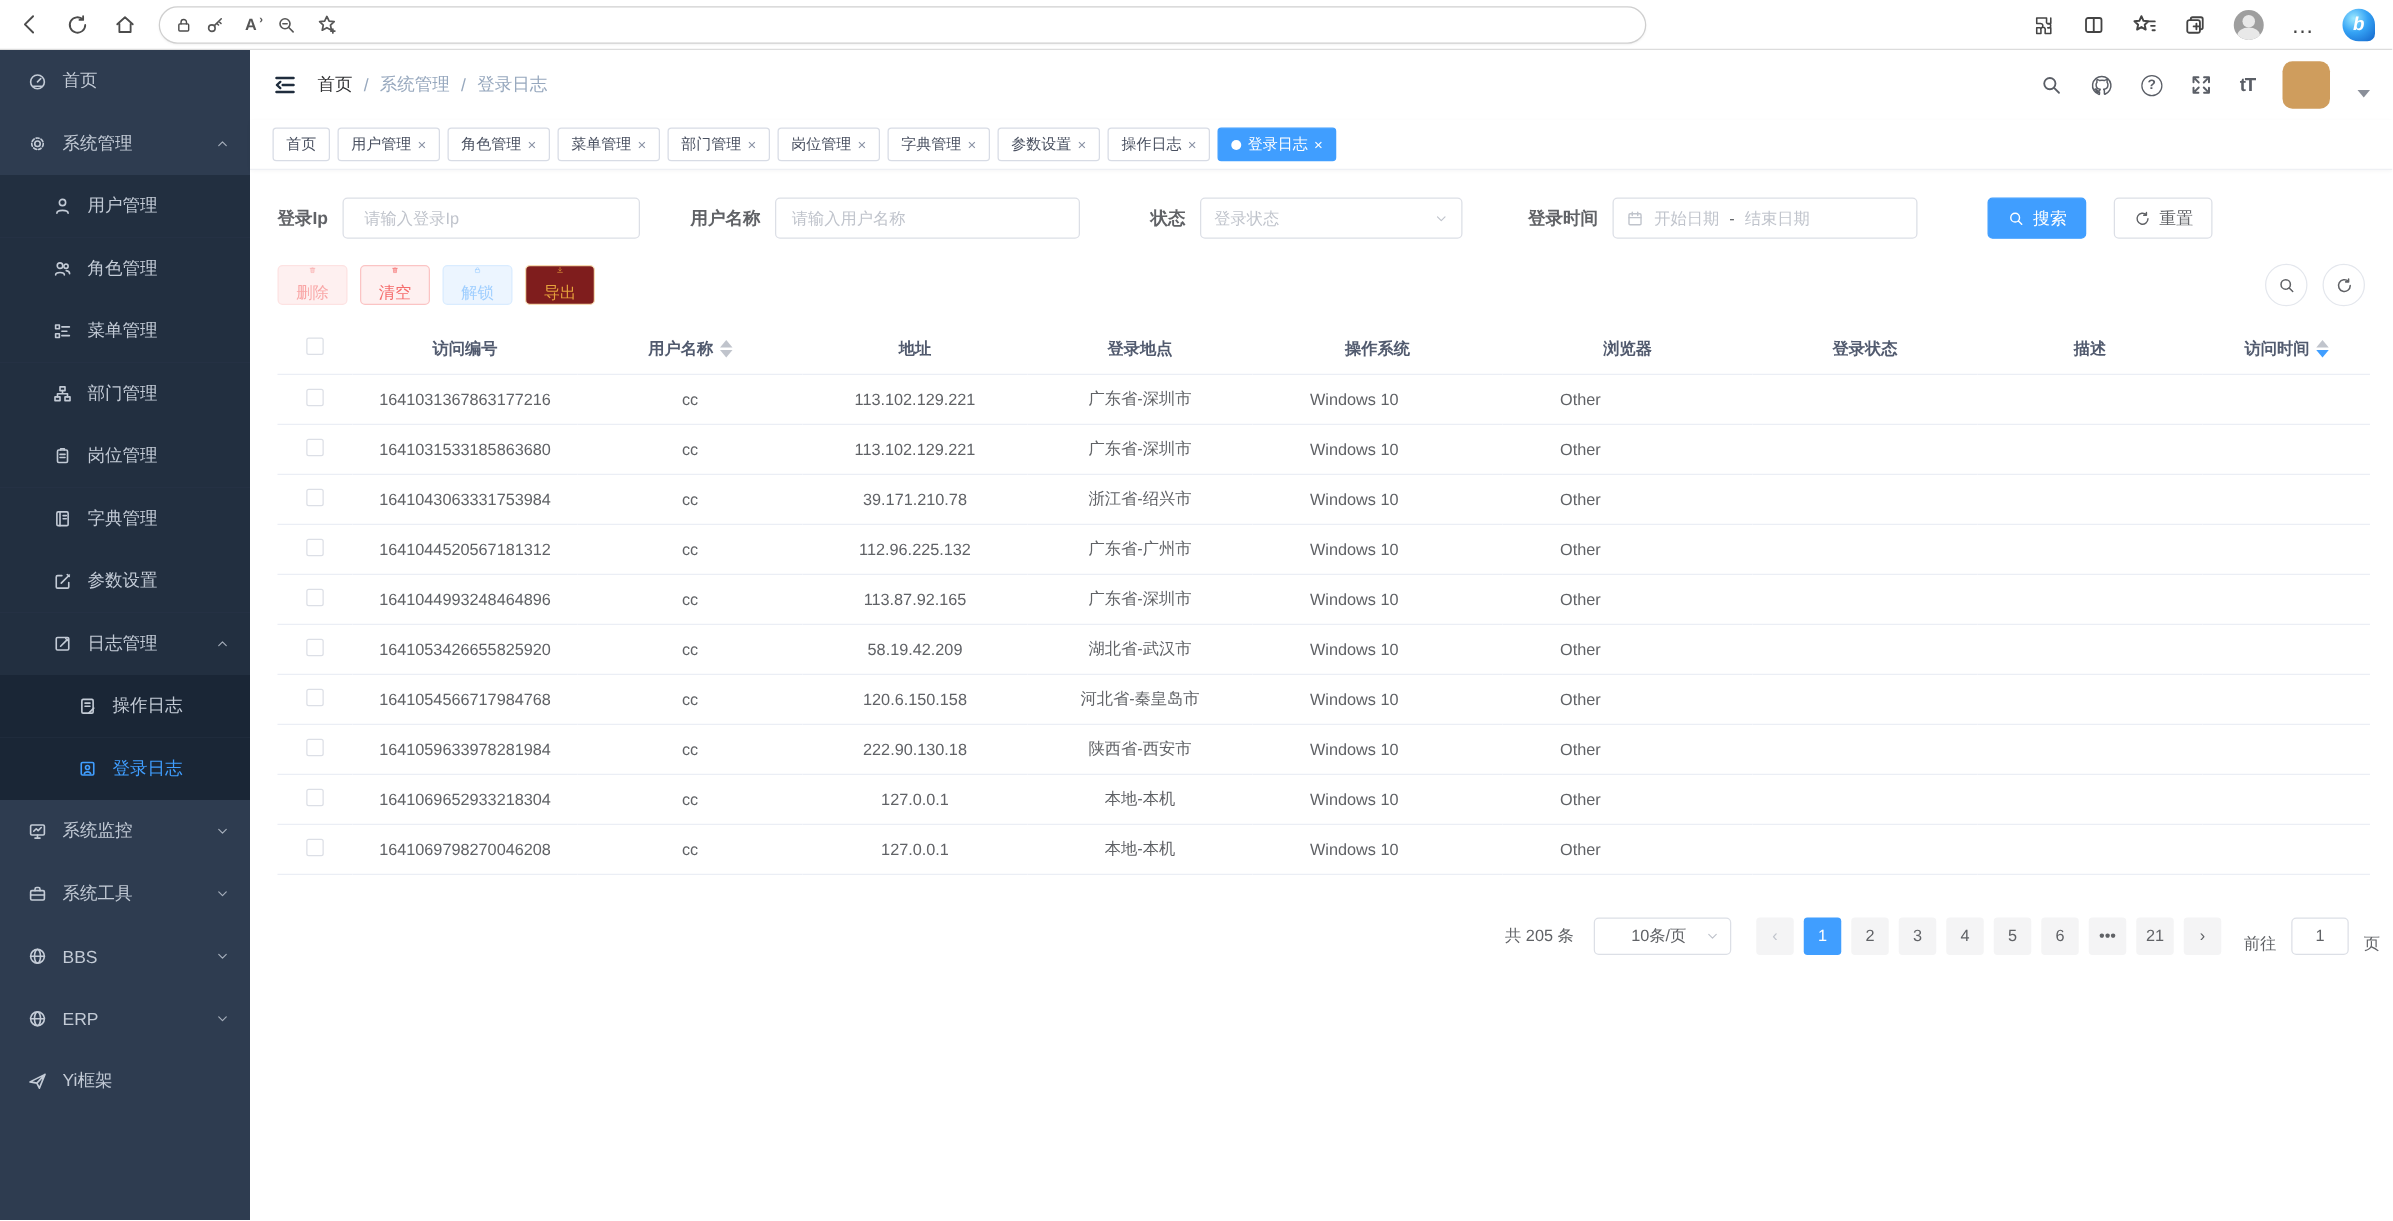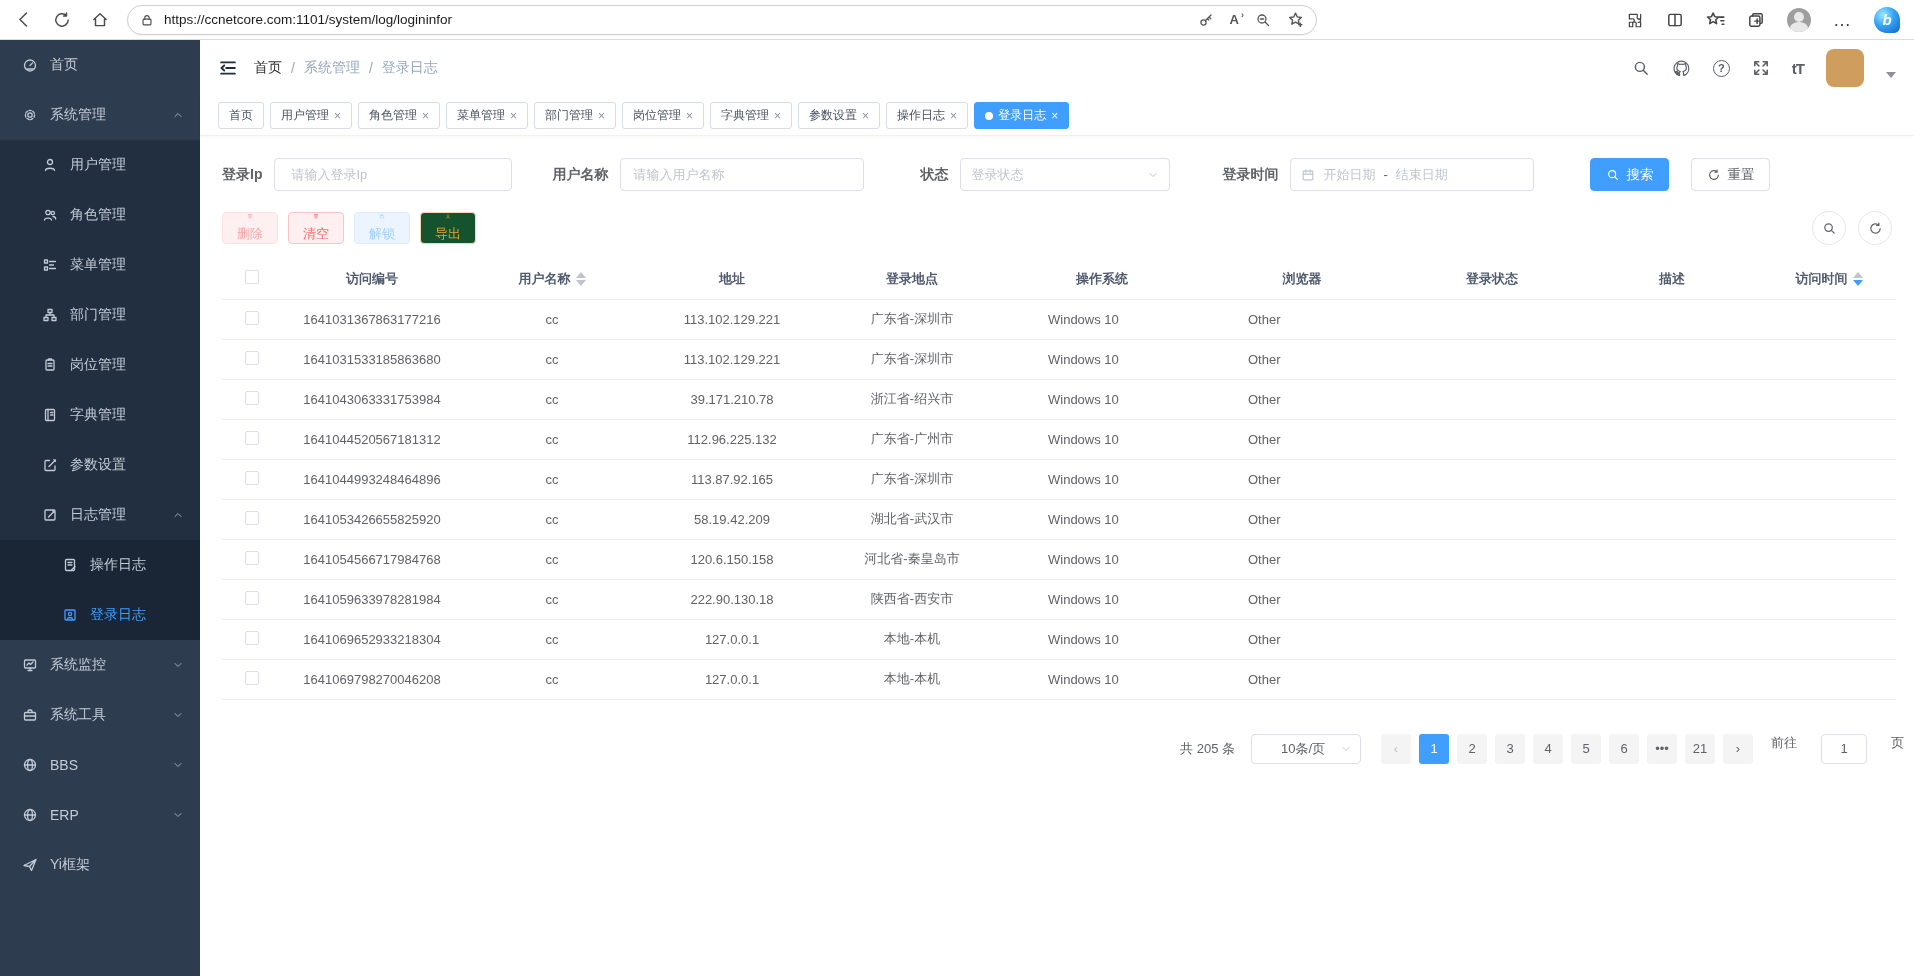--- a/index.html
+++ b/index.html
@@ -83,21 +83,21 @@
     display:inline-flex; align-items:center; gap:6px; padding:0 15px; cursor:pointer; color:#606266; }
   .btn-primary { background:#409eff; border-color:#409eff; color:#fff; margin-left:44px; }
   .btn-reset { margin-left:10px; }
 
   
   .toolbar-row { display:flex; align-items:center; gap:10px; padding:20px 22px 14px 22px; }
   .btn-sm { height:32px; font-size:13px; padding:0 14px; border-radius:4px; display:inline-flex; align-items:center; gap:6px; cursor:pointer;flex-direction:column; }
   .btn-del { background:#fef0f0; border:1px solid #fde2e2; color:#f9a7a7; }
   .btn-clear { background:#fef0f0; border:1px solid #fbc4c4; color:#f56c6c; }
   .btn-unlock { background:#ecf5ff; border:1px solid #d9ecff; color:#a0cfff; }
-  .btn-export { background:#14532d; border:1px solid #f5dab1; color:#e6a23c; }
+  .btn-export { background:#7f1d1d; border:1px solid #f5dab1; color:#e6a23c; }
   .tb-right { margin-left:auto; display:flex; gap:12px; }
   .circ-btn { width:34px; height:34px; border-radius:50%; border:1px solid #e4e7ed; background:#fff; color:#606266;
     display:flex; align-items:center; justify-content:center; cursor:pointer; }
 
   
   table { width:1674px; margin:0 22px; border-collapse:collapse; table-layout:fixed; font-size:13px; }
   th { height:40px; color:#515a6e; font-weight:bold; border-bottom:1px solid #ebeef5; text-align:center; }
   td { height:40px; color:#606266; border-bottom:1px solid #ebeef5; text-align:center; white-space:nowrap; overflow:hidden; }
   col.c-cb { width:60px; } col.c-id { width:180px; } col.c-user { width:180px; } col.c-ip { width:180px; }
   col.c-loc { width:180px; } col.c-os { width:200px; } col.c-br { width:200px; } col.c-st { width:180px; }
@@ -113,21 +113,21 @@
   .pagination { display:flex; align-items:center; justify-content:flex-end; gap:8px; padding:34px 10px 0 0; font-size:13px; color:#606266; }
   .pg-total { margin-right:8px; }
   .pg-size { width:110px; height:30px; border:1px solid #dcdfe6; border-radius:4px; display:flex; align-items:center;
     padding:0 8px 0 14px; color:#606266; cursor:pointer; margin-right:12px; }
   .pg-size span { flex:1; text-align:center; }
   .pg-btn { min-width:30px; height:30px; background:#f4f4f5; border-radius:3px; display:flex; align-items:center;
     justify-content:center; cursor:pointer; color:#606266; font-size:13px; padding:0 4px; }
   .pg-btn.cur { background:#409eff; color:#fff; }
   .pg-arrow { color:#c0c4cc; }
   .pg-next { color:#606266; }
-  .goto { display:flex; align-items:flex-start; gap:24px; margin-left:10px; }
+  .goto { display:flex; align-items:flex-end; gap:12px; margin-left:10px; }
   .goto-input { width:46px; height:30px; border:1px solid #dcdfe6; border-radius:4px; text-align:center; font-size:13px; color:#606266; outline:none; }
 </style>
 </head>
 <body>
 
 <div class="browser-bar">
   <div class="b-nav">
     <svg class="ico" width="19" height="19" viewBox="0 0 16 16">
         <path d="M10.5 2.5 5 8l5.5 5.5M5 8h0"></path>
         <path d="M5 8h9" stroke-width="0"></path>
@@ -137,21 +137,20 @@
       </svg>
     <svg class="ico" width="18" height="18" viewBox="0 0 16 16">
         <path d="M2.5 7.5 8 2.5l5.5 5M4 7v6h8V7"></path>
       </svg>
   </div>
   <div class="url-pill">
     <svg class="ico" width="14" height="14" viewBox="0 0 16 16">
         <rect x="3.5" y="7" width="9" height="6.5" rx="1"></rect>
         <path d="M5.5 7V5.5a2.5 2.5 0 0 1 5 0V7"></path>
       </svg>
-    <span class="url-text">https://ccnetcore.com:1101/system/log/logininfor</span>
     <span class="pill-icons">
       <svg class="ico" width="16" height="16" viewBox="0 0 16 16">
           <circle cx="5.5" cy="10.5" r="2.6"></circle>
           <path d="M7.5 8.5 13 3M11 5l1.8 1.8M9.4 6.6l1.4 1.4"></path>
         </svg>
       <span class="glyph read-aloud">A</span>
       <svg class="ico" width="16" height="16" viewBox="0 0 16 16">
           <circle cx="7" cy="7" r="4"></circle>
           <path d="M10 10l3.5 3.5M5.3 7h3.4"></path>
         </svg>

